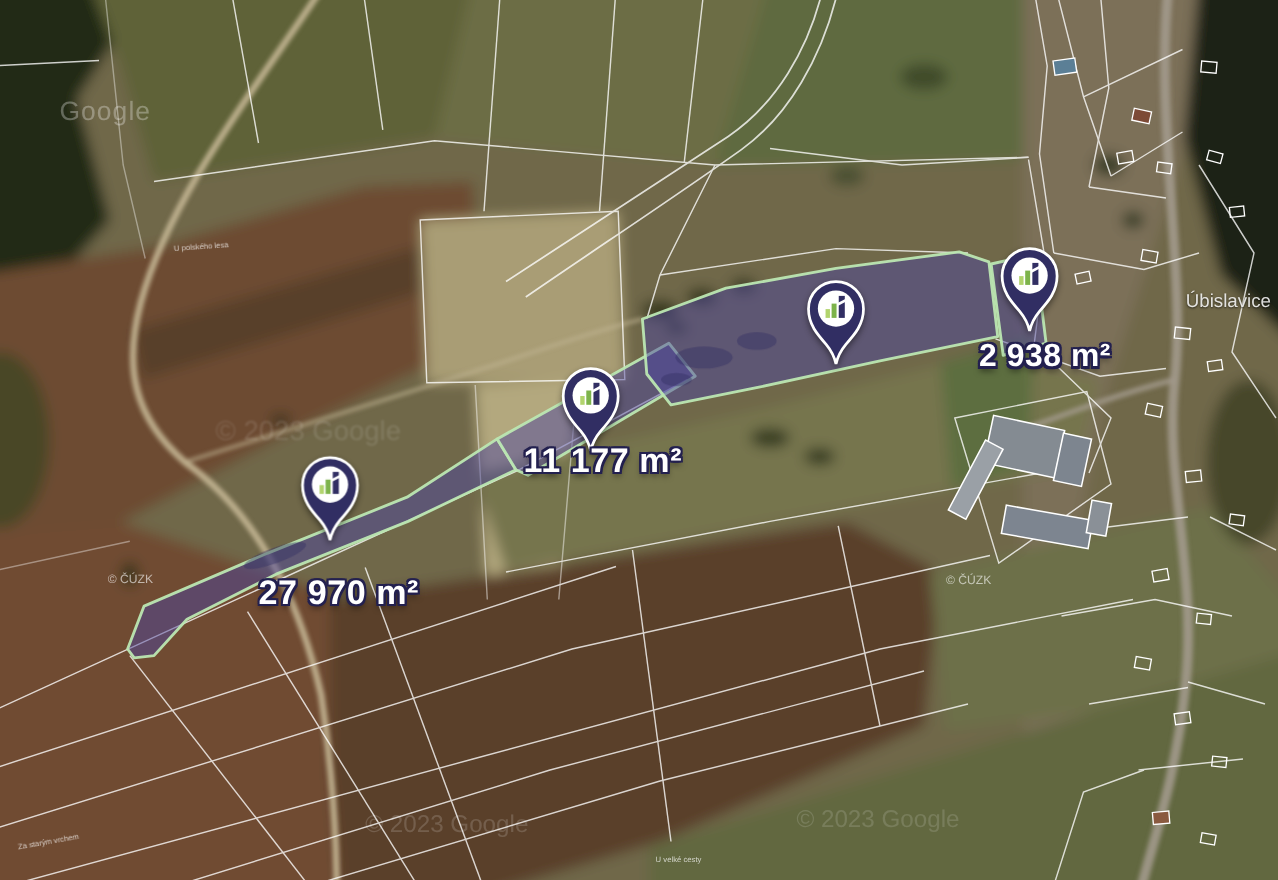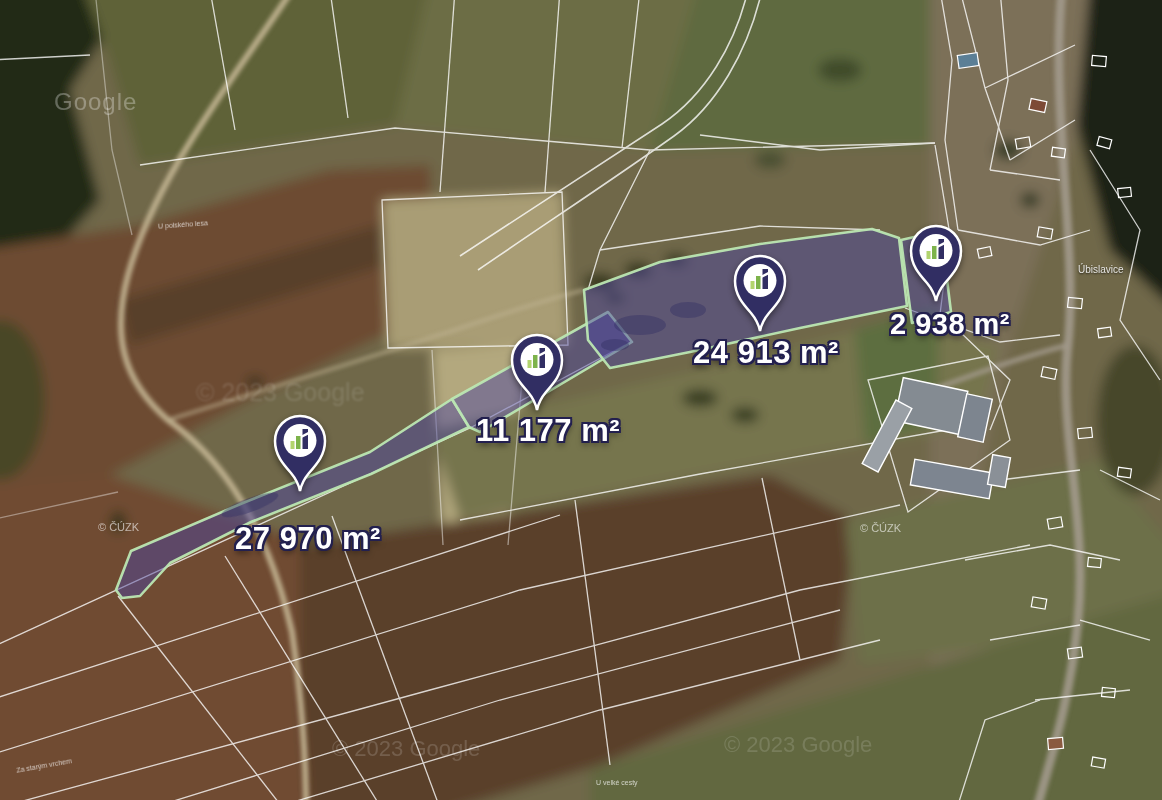--- a/index.html
+++ b/index.html
@@ -16,21 +16,21 @@
     text-shadow:-2px -2px 0 #23204f,2px -2px 0 #23204f,-2px 2px 0 #23204f,2px 2px 0 #23204f,
                 0 -2px 0 #23204f,0 2px 0 #23204f,-2px 0 0 #23204f,2px 0 0 #23204f,0 4px 6px rgba(0,0,0,.55);
   }
   .wm{position:absolute;color:rgba(255,255,255,.35);white-space:nowrap;pointer-events:none;}
   .wm-google-tl{left:54px;top:88px;font-size:24px;color:rgba(255,255,255,.30);letter-spacing:1px;filter:blur(.6px);}
   .wm-g-mid{left:196px;top:378px;font-size:25px;color:rgba(255,255,255,.13);filter:blur(.8px);}
   .wm-g-b1{left:332px;top:736px;font-size:22px;color:rgba(255,255,255,.16);filter:blur(.7px);}
   .wm-g-b2{left:724px;top:732px;font-size:22px;color:rgba(255,255,255,.14);filter:blur(.7px);}
   .wm-cuzk1{left:98px;top:521px;font-size:11px;color:rgba(255,255,255,.6);filter:blur(.3px);}
   .wm-cuzk2{left:860px;top:522px;font-size:11px;color:rgba(255,255,255,.6);filter:blur(.3px);}
-  .place-village{left:1078px;top:264px;font-size:10px;color:rgba(255,255,255,.85);text-shadow:0 1px 2px rgba(0,0,0,.7);filter:blur(.3px);}
+  .place-village{left:1078px;top:264px;font-size:17px;color:rgba(255,255,255,.85);text-shadow:0 1px 2px rgba(0,0,0,.7);filter:blur(.3px);}
   .tiny-label{position:absolute;font-size:7px;color:rgba(255,255,255,.7);white-space:nowrap;filter:blur(.4px);pointer-events:none;}
   .tiny-a{left:158px;top:221px;transform:rotate(-4deg);}
   .tiny-b{left:16px;top:762px;transform:rotate(-10deg);}
   .tiny-c{left:596px;top:779px;}
 </style>
 </head>
 <body>
 
 <div class="viewport">
 
@@ -209,35 +209,34 @@
       <path d="M27 2 C13 2 2 13 2 27 C2 41 10 50 18 59 C23 65 26 72 27 77 C28 72 31 65 36 59 C44 50 52 41 52 27 C52 13 41 2 27 2 Z" fill="#312e63" stroke="#ffffff" stroke-width="2.5"></path>
       <circle cx="27" cy="26.5" r="16.5" fill="#ffffff"></circle>
       <g>
         <rect x="17.5" y="27" width="4" height="8" fill="#b2d46e"></rect>
         <rect x="23" y="22" width="4.5" height="13" fill="#7db34b"></rect>
         <rect x="29.5" y="15" width="5.5" height="20" fill="#312e63"></rect>
         <rect x="28" y="19.5" width="9" height="2.4" fill="#ffffff" transform="rotate(-28 32.5 20.7)"></rect>
       </g>
     </svg>
   </div>
-  <div class="area-label" style="left:462px;top:413px;width:172px;text-align:center;">11 177 m²</div>
+  <div class="area-label" style="left:462px;top:401px;width:172px;text-align:center;">11 177 m²</div>
 
   <div class="pin" style="left:733px;top:254px;">
     <svg width="54" height="80" viewBox="0 0 54 80">
       <path d="M27 2 C13 2 2 13 2 27 C2 41 10 50 18 59 C23 65 26 72 27 77 C28 72 31 65 36 59 C44 50 52 41 52 27 C52 13 41 2 27 2 Z" fill="#312e63" stroke="#ffffff" stroke-width="2.5"></path>
       <circle cx="27" cy="26.5" r="16.5" fill="#ffffff"></circle>
       <g>
         <rect x="17.5" y="27" width="4" height="8" fill="#b2d46e"></rect>
         <rect x="23" y="22" width="4.5" height="13" fill="#7db34b"></rect>
         <rect x="29.5" y="15" width="5.5" height="20" fill="#312e63"></rect>
         <rect x="28" y="19.5" width="9" height="2.4" fill="#ffffff" transform="rotate(-28 32.5 20.7)"></rect>
       </g>
     </svg>
   </div>
-  <div class="area-label" style="left:680px;top:335px;width:172px;">24 913 m²</div>
 
   <div class="pin" style="left:909px;top:224px;">
     <svg width="54" height="80" viewBox="0 0 54 80">
       <path d="M27 2 C13 2 2 13 2 27 C2 41 10 50 18 59 C23 65 26 72 27 77 C28 72 31 65 36 59 C44 50 52 41 52 27 C52 13 41 2 27 2 Z" fill="#312e63" stroke="#ffffff" stroke-width="2.5"></path>
       <circle cx="27" cy="26.5" r="16.5" fill="#ffffff"></circle>
       <g>
         <rect x="17.5" y="27" width="4" height="8" fill="#b2d46e"></rect>
         <rect x="23" y="22" width="4.5" height="13" fill="#7db34b"></rect>
         <rect x="29.5" y="15" width="5.5" height="20" fill="#312e63"></rect>
         <rect x="28" y="19.5" width="9" height="2.4" fill="#ffffff" transform="rotate(-28 32.5 20.7)"></rect>

